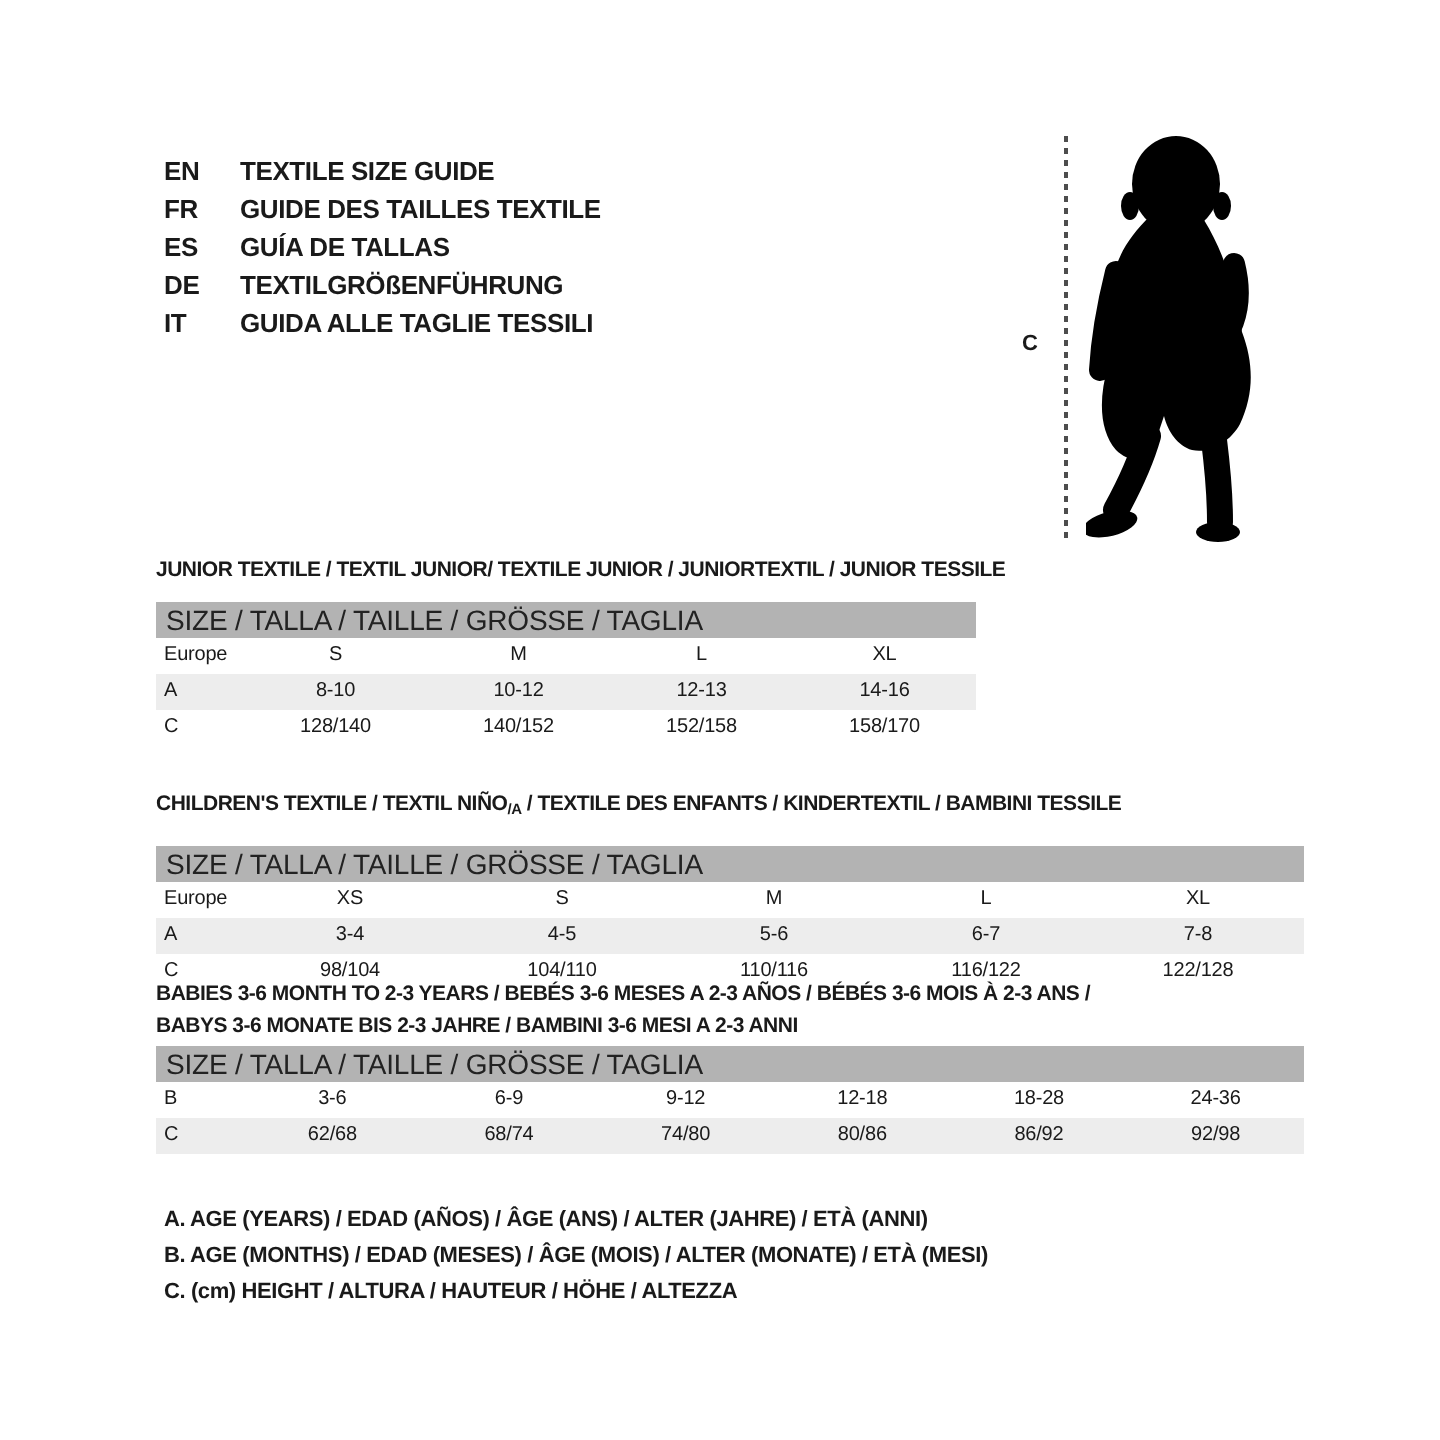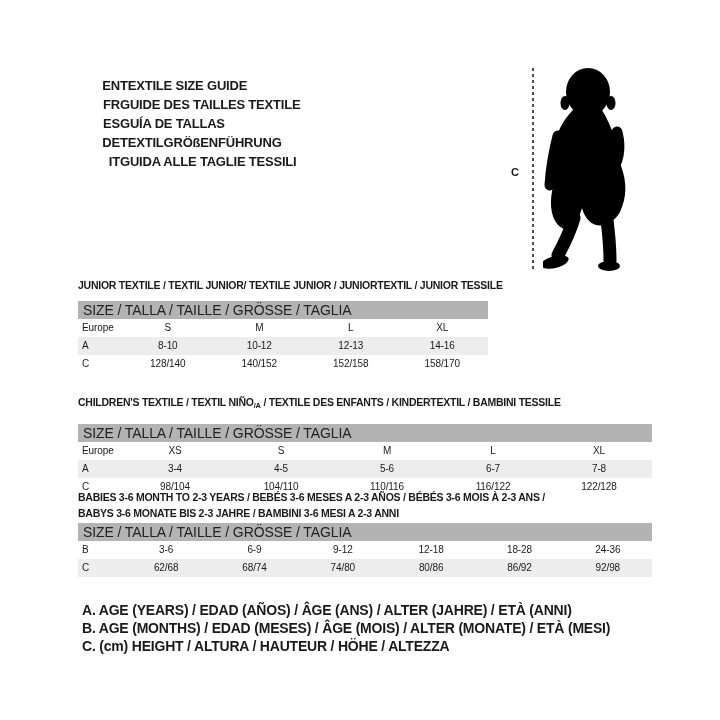--- a/index.html
+++ b/index.html
@@ -1,21 +1,21 @@
 <!DOCTYPE html>
 <html><head>
 <meta charset="utf-8">
 <style>
   html,body{margin:0;padding:0;background:#fff;}
   .canvas{position:relative;width:720px;height:720px;background:#ffffff;overflow:hidden;
           font-family:"Liberation Sans",sans-serif;color:#1a1a1a;}
 
   
   .lang-block{position:absolute;left:82px;top:76px;font-weight:bold;font-size:13px;letter-spacing:-0.2px;}
-  .lang-row{display:flex;height:19px;align-items:center;white-space:nowrap;text-align:right;}
+  .lang-row{display:flex;height:19px;align-items:center;white-space:nowrap;}
   .lang-code{width:38px;flex:none;}
 
   
   .dash-line{position:absolute;left:532px;top:68px;width:2px;height:202px;
              background:repeating-linear-gradient(#4d4d4d 0 3px,transparent 3px 6px);}
   .c-label{position:absolute;left:511px;top:166px;font-weight:bold;font-size:11px;}
   .baby-svg{position:absolute;left:543px;top:66px;}
 
   
   .size-section{position:absolute;left:78px;}
@@ -28,21 +28,21 @@
   #sec3 .t-title{line-height:16px;margin-bottom:2px;}
   .sub{font-size:7.5px;vertical-align:-2px;}
   .t-header{height:18px;line-height:18px;background:#b3b3b3;font-size:14px;padding-left:5px;color:#222;
             letter-spacing:-0.1px;}
   .t-row{display:flex;height:18px;line-height:18px;font-size:10px;letter-spacing:-0.1px;}
   .t-row.band{background:#ededed;}
   .row-label{width:40px;padding-left:4px;flex:none;white-space:nowrap;}
   .cell{flex:1;text-align:center;}
 
   
-  .notes{position:absolute;left:82px;top:601px;font-weight:bold;font-size:14px;line-height:18px;
+  .notes{position:absolute;left:82px;top:601px;font-weight:bold;font-size:11px;line-height:18px;
          letter-spacing:-0.2px;white-space:nowrap;}
 </style>
 </head>
 <body>
 
 <div class="canvas">
 
   <div class="lang-block">
     <div class="lang-row">
       <span class="lang-code">EN</span>

